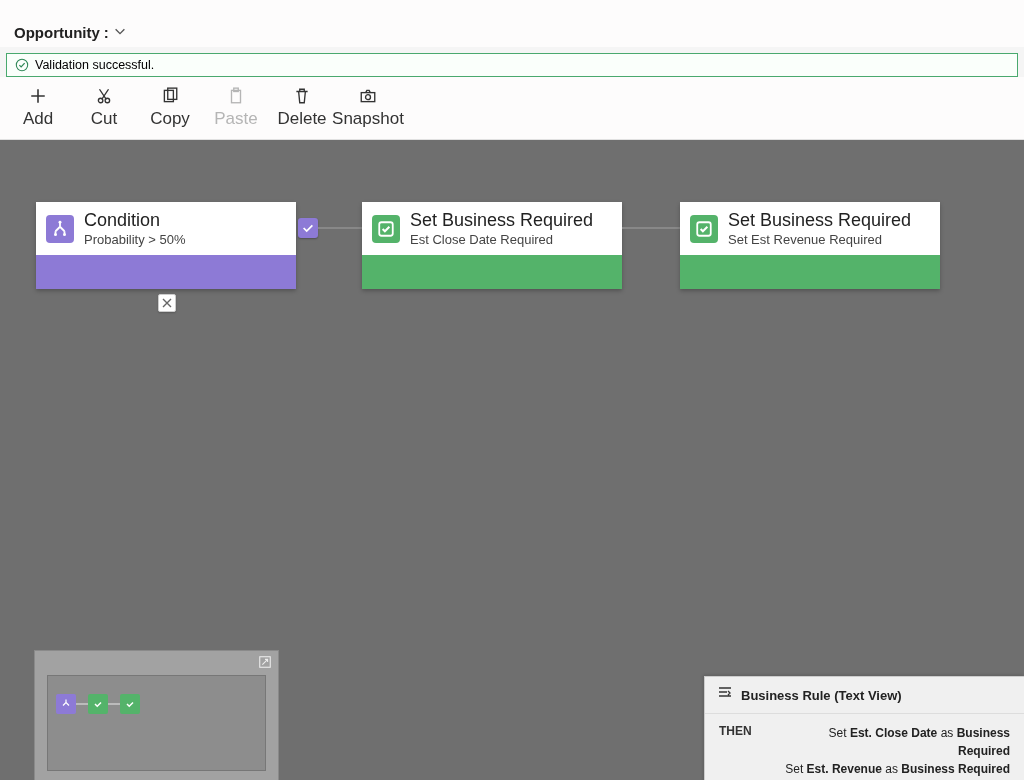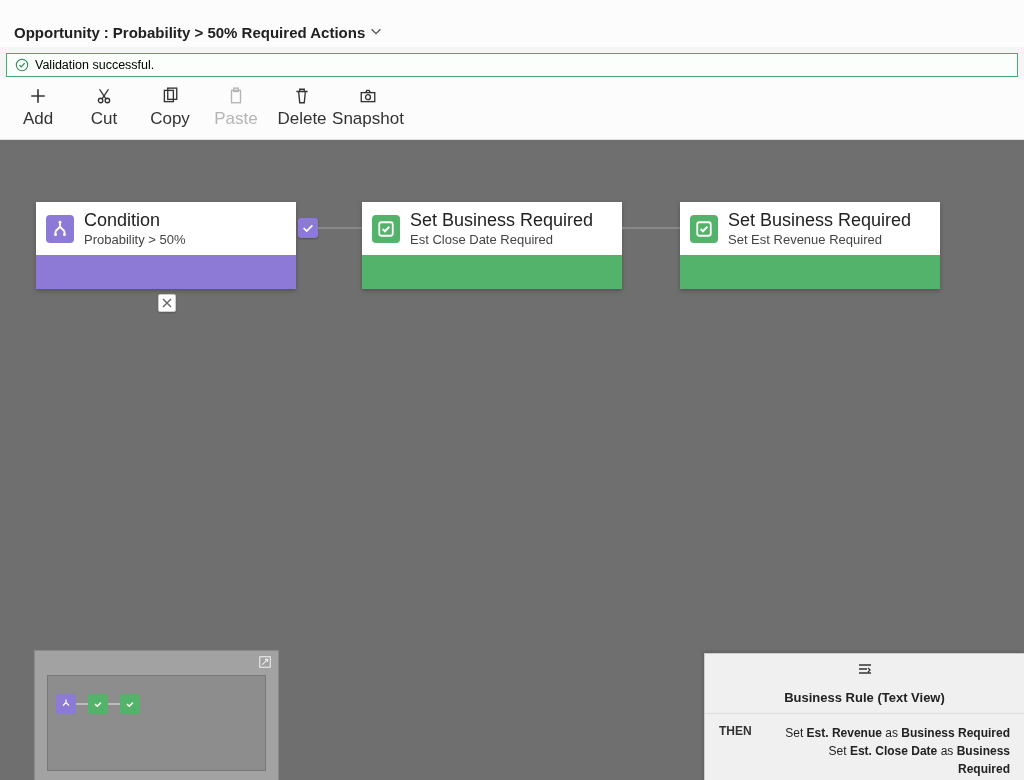--- a/index.html
+++ b/index.html
@@ -30,37 +30,36 @@
   .check-badge { position:absolute; width:20px; height:20px; background:#8d7ad6; border-radius:3px; display:flex; align-items:center; justify-content:center; box-shadow:0 1px 2px rgba(0,0,0,0.3); }
   .x-badge { position:absolute; width:18px; height:18px; background:#fff; border:1px solid #ccc; border-radius:2px; display:flex; align-items:center; justify-content:center; font-size:12px; color:#555; box-shadow:0 1px 2px rgba(0,0,0,0.2); }
   
   .minimap { position:absolute; left:34px; bottom:10px; width:245px; height:140px; background:#a2a2a2; border:1px solid #8a8a8a; }
   .minimap .expand { position:absolute; top:4px; right:6px; color:#eee; }
   .minimap .inner { position:absolute; left:12px; top:24px; right:12px; bottom:18px; background:#8d8d8d; border:1px solid #777; }
   .mini-node { position:absolute; width:20px; height:20px; border-radius:2px; display:flex; align-items:center; justify-content:center; }
   .mini-link { position:absolute; height:2px; background:#bbb; }
   
   .textview { position:absolute; right:0; bottom:0; width:320px; background:#f0f0f0; border-top:1px solid #ccc; border-left:1px solid #ccc; box-shadow: -1px -1px 3px rgba(0,0,0,0.15); padding:0; }
-  .textview .tv-head { display:flex; align-items:center; gap:8px; padding:8px 12px; border-bottom:1px solid #ddd;flex-direction:column; }
+  .textview .tv-head { display:flex; align-items:center; gap:8px; padding:8px 12px; border-bottom:1px solid #ddd; }
   .textview .tv-head .tv-title { font-weight:600; font-size:13px; color:#222; }
   .textview .tv-body { padding:10px 14px 14px; font-size:12px; color:#222; }
   .textview .tv-body .row { display:flex; margin-bottom:8px; }
   .textview .tv-body .lbl { width:60px; font-weight:600; color:#333; flex-shrink:0; }
   .textview .tv-body .val { flex:1; text-align:right; line-height:1.5; }
   .textview .tv-body .val b { font-weight:600; }
   .textview .tv-body .line { display:block; }
 </style>
 </head>
 <body>
 
 <div class="header">
   <div class="header-title">
     <span class="entity">Opportunity</span>
     <span>:</span>
-    <span>Probability &gt; 50% Required Actions</span>
     <span class="chev">
       <svg width="14" height="14" viewBox="0 0 16 16">
           <path d="M3 6l5 5 5-5" stroke="#555" stroke-width="1.6" fill="none"></path>
         </svg>
     </span>
   </div>
 </div>
 
 <div class="validation-bar">
   <span class="vicon">
@@ -231,20 +230,20 @@
         <svg width="16" height="16" viewBox="0 0 16 16">
             <path d="M2 3h12M2 7h8M2 11h12M11 6l2 2-2 2" stroke="#333" stroke-width="1.3" fill="none"></path>
           </svg>
       </span>
       <span class="tv-title">Business Rule (Text View)</span>
     </div>
     <div class="tv-body">
       <div class="row">
         <div class="lbl">THEN</div>
         <div class="val" id="then-val">
+            <span class="line">Set <b>Est. Close Date</b> as <b>Business Required</b></span>
             <span class="line">Set <b>Est. Revenue</b> as <b>Business Required</b></span>
-            <span class="line">Set <b>Est. Close Date</b> as <b>Business Required</b></span>
           </div>
       </div>
     </div>
   </div>
 
 </div>
 
 </body></html>

